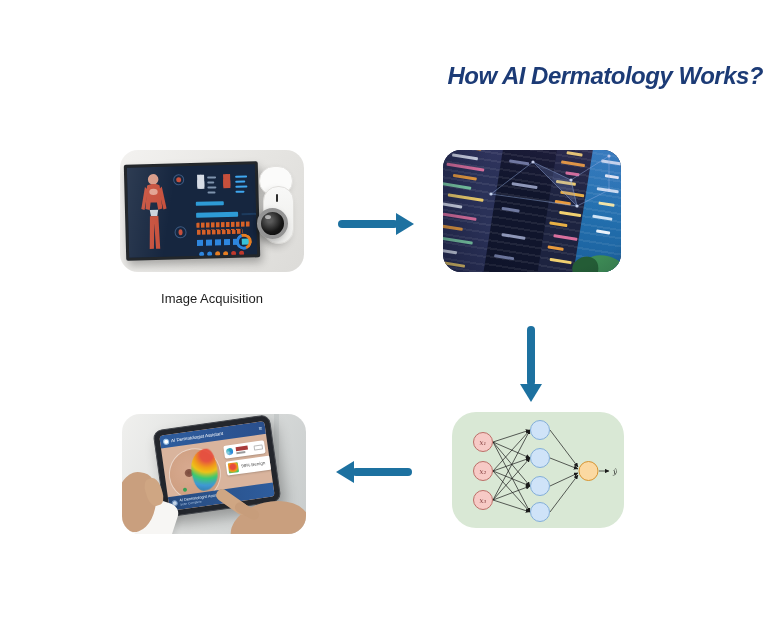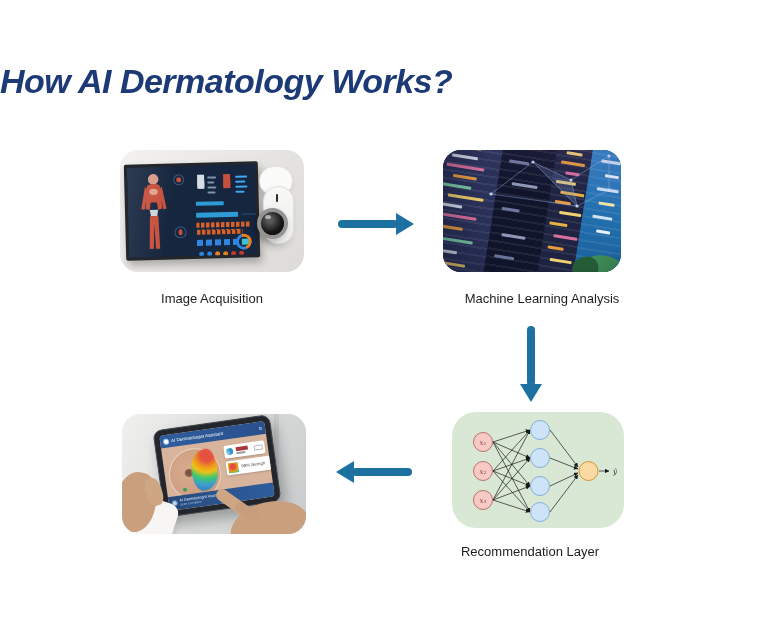--- a/index.html
+++ b/index.html
@@ -4,21 +4,21 @@
 <style>
   * { margin:0; padding:0; box-sizing:border-box; }
   html,body { background:#fff; }
   .canvas {
     position:relative; width:763px; height:628px; background:#ffffff;
     overflow:hidden; font-family:"Liberation Sans", sans-serif;
   }
   
   .title {
     position:absolute; top:62px; left:0; width:100%;
-    text-align:left; font-size:34px; font-weight:bold; font-style:italic;
+    text-align:right; font-size:24px; font-weight:bold; font-style:italic;
     color:#1c3b76; letter-spacing:-0.5px;
   }
   
   .step-label {
     position:absolute; font-size:13px; color:#1d1d1d; text-align:center;
   }
   .lbl-1 { left:112px; top:291px; width:200px; }
   .lbl-2 { left:432px; top:291px; width:220px; }
   .lbl-3 { left:110px; top:544px; width:210px; }
   .lbl-4 { left:420px; top:544px; width:220px; }
@@ -367,22 +367,20 @@
           </span>
         </div>
       </div>
     </div>
     <div class="hand hand-right"></div>
     <div class="hand finger"></div>
     <div class="hand finger2"></div>
   </div>
 
   <div class="step-label lbl-1">Image Acquisition</div>
-  <div class="step-label lbl-2">Machine Learning Analysis</div>
-  <div class="step-label lbl-4">Recommendation Layer</div>
 
   <div class="arrow arrow-right">
     <div class="shaft"></div>
     <div class="head"></div>
   </div>
   <div class="arrow arrow-down">
     <div class="shaft"></div>
     <div class="head"></div>
   </div>
   <div class="arrow arrow-left">

